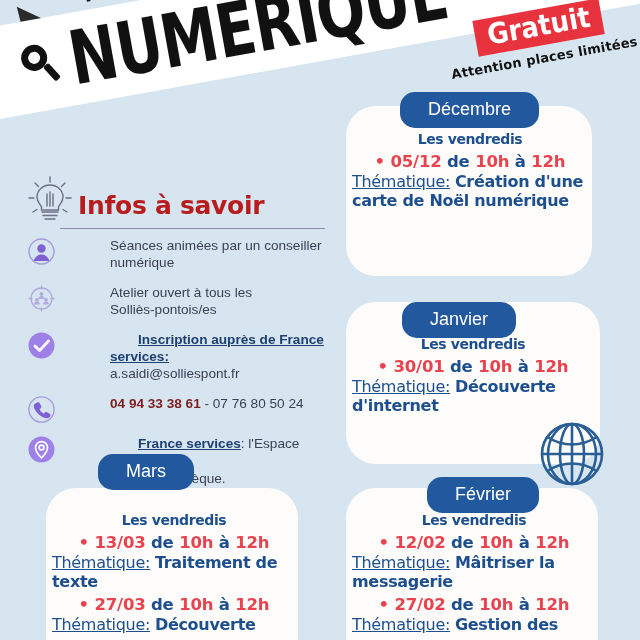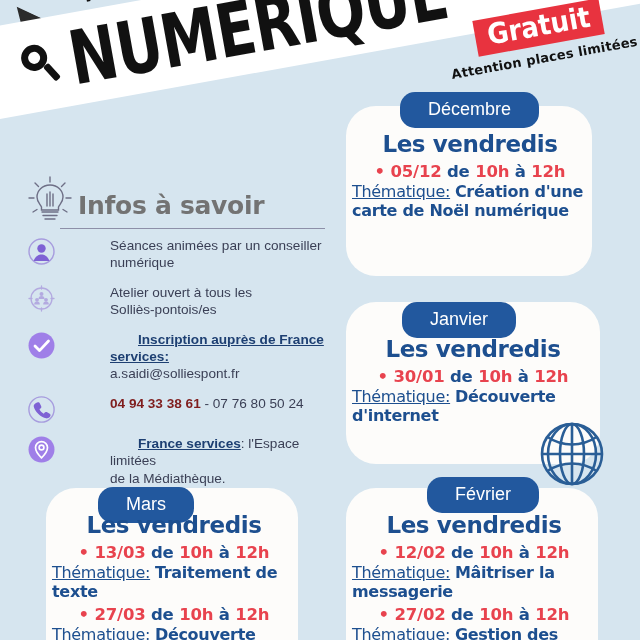--- a/index.html
+++ b/index.html
@@ -163,21 +163,21 @@
     display: flex;
     align-items: flex-end;
     gap: 6px;
     height: 46px;
   }
   .bulb-icon { flex: 0 0 auto; width: 44px; height: 46px; }
   .infos-title {
     font-family: "DejaVu Sans", sans-serif;
     font-weight: bold;
     font-size: 25px;
-    color: #737373;
+    color: #b91c1c;
     line-height: 1;
     padding-bottom: 4px;
     letter-spacing: -0.3px;
   }
   .infos-rule {
     height: 1px;
     background: #8d8fa8;
     margin: 6px 0 8px 32px;
     width: 265px;
   }
@@ -228,36 +228,36 @@
     font-family: "Liberation Sans", sans-serif;
     font-size: 18px;
     border-radius: 15px;
     padding: 7px 28px 8px 28px;
     white-space: nowrap;
     text-align: center;
     z-index: 3;
   }
   .pill-dec { left: 400px; top: 92px; text-align: center; }
   .pill-jan { left: 402px; top: 302px; }
-  .pill-mar { left: 98px;  top: 487px; }
+  .pill-mar { left: 98px;  top: 454px; }
   .pill-fev { left: 420px; top: 477px; margin-left: 7px; }
 
   .card-body {
     position: absolute;
     z-index: 4;
   }
   .body-dec { left: 352px; top: 131px;  width: 236px; }
   .body-jan { left: 352px; top: 336px;  width: 242px; }
   .body-mar { left: 52px;  top: 512px;  width: 244px; }
   .body-fev { left: 352px; top: 512px;  width: 244px; }
 
   .les-vendredis {
     font-family: "DejaVu Sans", sans-serif;
     font-weight: bold;
-    font-size: 23px;
+    font-size: 14px;
     color: #1d4f8f;
     text-align: center;
     margin-bottom: 5px;
     letter-spacing: -0.4px;
   }
   .sess-date {
     font-family: "DejaVu Sans", sans-serif;
     font-weight: bold;
     font-size: 16.5px;
     color: #e8434e;

